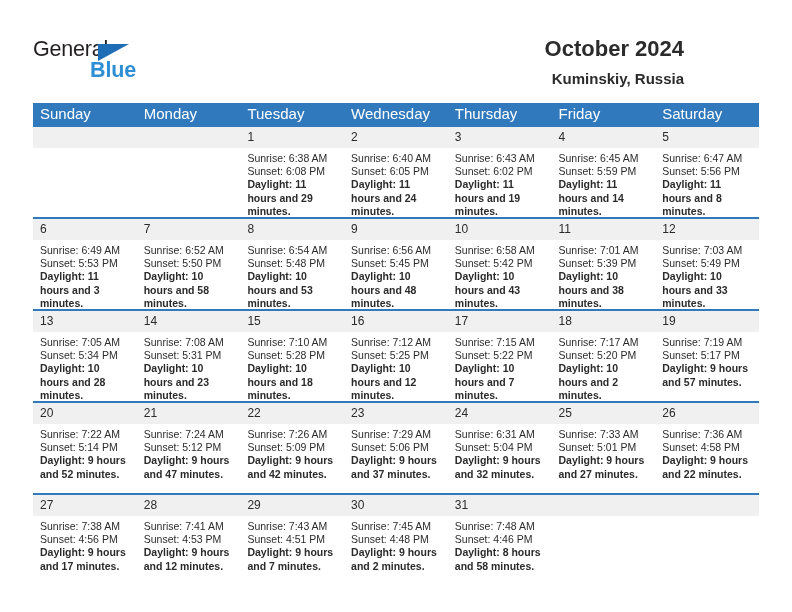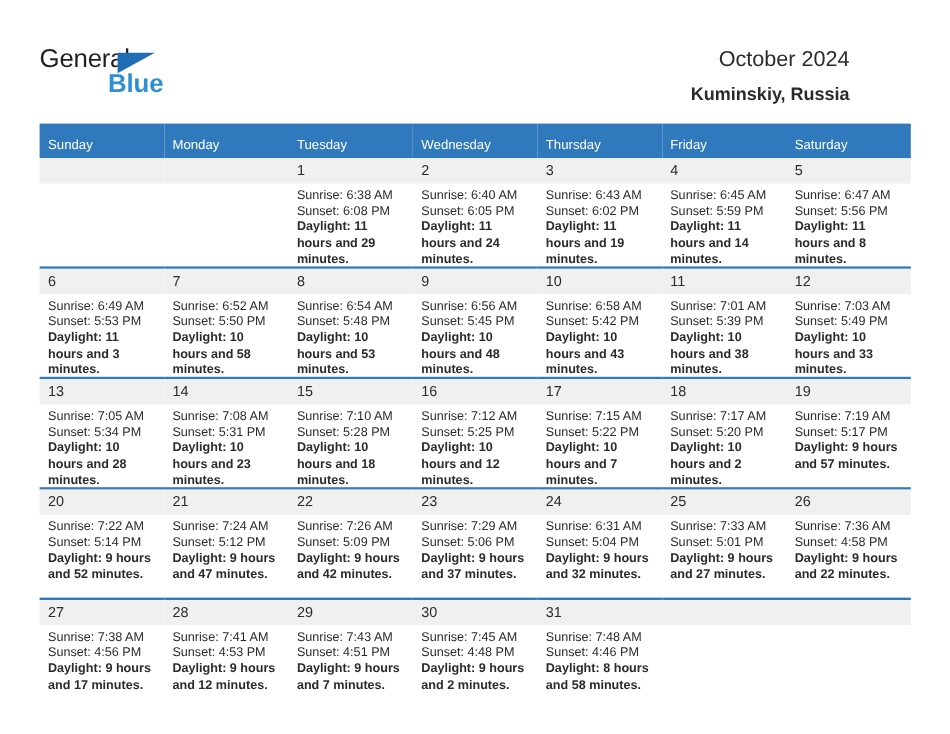--- a/index.html
+++ b/index.html
@@ -22,21 +22,20 @@
     box-sizing: border-box;
   }
 
   
   .header {
     position: absolute;
     left: 0;
     top: 0;
     width: 720px;
     height: 100px;
-    padding-left: 24px;
   }
   .logo {
     position: absolute;
     left: 33px;
     top: 38px;
     width: 130px;
     height: 46px;
   }
   .logo-general {
     position: absolute;
@@ -69,22 +68,22 @@
     font-weight: bold;
   }
 
   .title-block {
     position: absolute;
     right: 36px;
     top: 33px;
     text-align: right;
   }
   .cal-title {
-    font-size: 18px;
-    font-weight: normal;
+    font-size: 22px;
+    font-weight: bold;
     color: #2b2b2b;
     line-height: 32px;
     white-space: nowrap;
   }
   .cal-subtitle {
     font-size: 15px;
     font-weight: bold;
     color: #2b2b2b;
     line-height: 20px;
     margin-top: 4px;
@@ -96,24 +95,24 @@
     position: absolute;
     left: 33px;
     top: 103px;
     width: 726px;
     border-collapse: collapse;
     table-layout: fixed;
   }
   .calendar th {
     background: #3079bd;
     color: #ffffff;
-    font-size: 11px;
+    font-size: 15px;
     font-weight: normal;
     text-align: left;
-    padding: 12px 0 5px 7px;
+    padding: 2px 0 5px 7px;
     height: 13px;
     border: none;
     box-sizing: border-box;
     margin-top: 20px;
   }
   .calendar td {
     vertical-align: top;
     padding: 0;
     border: none;
     width: 103.71px;

